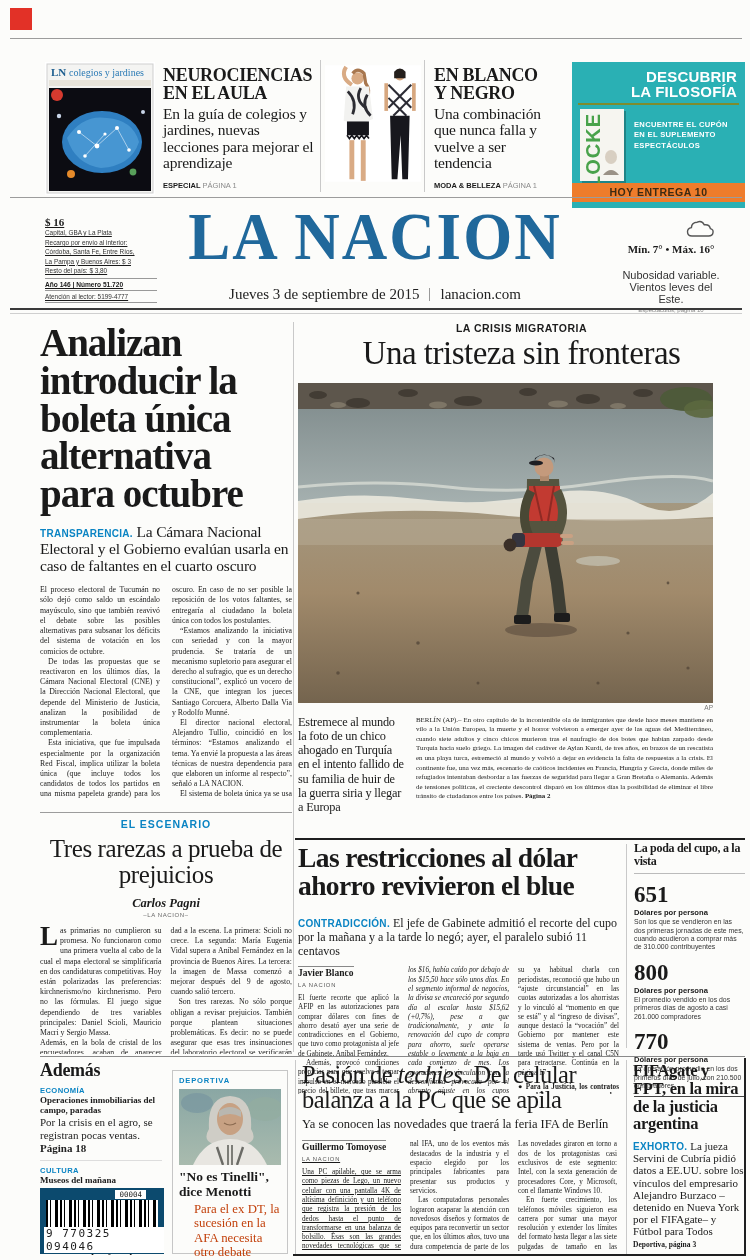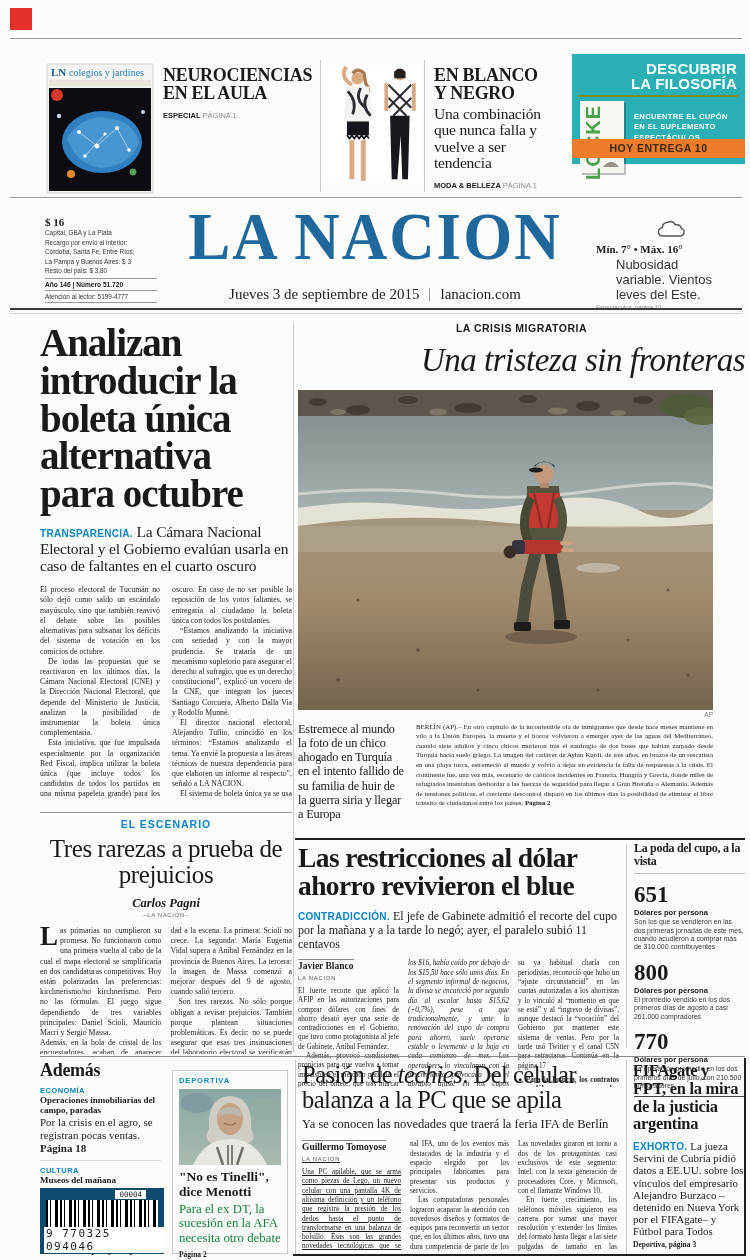--- a/index.html
+++ b/index.html
@@ -92,20 +92,21 @@
         <circle cx="88" cy="110" r="3.4" fill="#58a05a"></circle>
       <circle cx="14" cy="54" r="2.2" fill="#c9d5e8"></circle>
         <circle cx="98" cy="50" r="2" fill="#c9d5e8"></circle>
     </svg>
   </div>
 
   <div class="abs" style="left:163px;top:66px;width:152px;">
     <div class="promo-title">
       <span>NEUROCIENCIAS</span><br><span>EN EL AULA</span>
     </div>
+    <div class="promo-body">En la guía de colegios y jardines, nuevas lecciones para mejorar el aprendizaje</div>
     <div class="promo-tag">
       <span>ESPECIAL</span> <span class="pg">PÁGINA 1</span>
     </div>
   </div>
 
   <div class="vline" style="left:320px;top:60px;height:132px;"></div>
 
   <div class="abs" style="left:325px;top:52px;width:96px;height:143px;">
     <svg width="96" height="143" viewBox="0 0 118 143">
       <rect width="118" height="143" fill="#ffffff"></rect>
@@ -142,61 +143,61 @@
   <div class="abs" style="left:434px;top:66px;width:125px;">
     <div class="promo-title">
       <span>EN BLANCO</span><br><span>Y NEGRO</span>
     </div>
     <div class="promo-body">Una combinación que nunca falla y vuelve a ser tendencia</div>
     <div class="promo-tag">
       <span>MODA &amp; BELLEZA</span> <span class="pg">PÁGINA 1</span>
     </div>
   </div>
 
-  <div class="abs philo" style="left:572px;top:54px;width:173px;height:110px;">
+  <div class="abs philo" style="left:572px;top:62px;width:173px;height:146px;">
     <div class="philo-title">
       <span>DESCUBRIR</span><br><span>LA FILOSOFÍA</span>
     </div>
     <div class="philo-rule"></div>
 
     <div class="abs" style="left:8px;top:47px;width:44px;height:72px;background:#f6f5f0;box-shadow:2px 2px 0 rgba(0,0,0,.25);">
       <div style="position:absolute;left:2px;top:4px;writing-mode:vertical-rl;transform:rotate(180deg);
                   font-weight:bold;font-size:20px;color:#49a24b;letter-spacing:1px;">LOCKE</div>
       <svg width="22" height="30" viewBox="0 0 22 30" style="position:absolute;right:2px;bottom:4px;">
         <ellipse cx="11" cy="10" rx="6" ry="7" fill="#d8cfc2"></ellipse>
           <path d="M3,28 Q11,18 19,28 Z" fill="#9a9186"></path>
       </svg>
     </div>
     <div class="abs philo-msg" style="left:62px;top:58px;width:102px;">ENCUENTRE EL CUPÓN EN EL SUPLEMENTO ESPECTÁCULOS</div>
     <div class="philo-band">HOY ENTREGA 10</div>
   </div>
 
   <div class="hline" style="left:10px;right:8px;top:197px;"></div>
 
-  <div class="abs" style="left:45px;top:216px;width:112px;">
+  <div class="abs" style="left:45px;top:216px;width:112px;text-decoration:underline;">
     <div style="font-weight:bold;font-size:11px;">$ 16</div>
     <div class="sans" style="font-size:6.4px;color:#333;margin-top:1px;">Capital, GBA y La Plata</div>
     <div class="sans price-lines" style="margin-top:2px;">
         <p>Recargo por envío al interior:</p>
         <p>Córdoba, Santa Fe, Entre Ríos,</p>
         <p>La Pampa y Buenos Aires: $ 3</p>
         <p>Resto del país: $ 3,80</p>
       </div>
     <div class="sans" style="font-size:6.6px;font-weight:bold;border-top:1px solid #999;border-bottom:1px solid #999;padding:2px 0;margin-top:3px;">Año 146  |  Número 51.720</div>
     <div class="sans" style="font-size:6.4px;color:#333;padding-top:2px;border-bottom:1px solid #999;padding-bottom:2px;">Atención al lector: 5199-4777</div>
   </div>
 
   <div class="abs brand" style="left:150px;right:150px;top:206px;">LA NACION</div>
 
-  <div class="abs" style="left:596px;top:218px;width:150px;">
+  <div class="abs" style="left:596px;top:218px;width:150px;text-align:center;">
     <svg width="34" height="21" viewBox="0 0 30 21" style="margin-left:58px;">
       <path d="M7,18 Q2.5,18 2.5,13.8 Q2.5,10.2 6.4,9.6 Q6.6,4.4 12.2,4.2 Q17,2.2 19.2,6.8 Q24.4,6 25.4,10.6 Q28.6,11.4 28,14.6 Q27.6,18 23.6,18 Z" fill="#fdfdfb" stroke="#555" stroke-width="1.4"></path>
     </svg>
     <div style="font-weight:bold;font-size:11px;">Mín. 7° • Máx. 16°</div>
-    <div class="sans" style="font-size:13px;color:#333;width:110px;margin:2px auto 0;">Nubosidad variable. Vientos leves del Este.</div>
+    <div class="sans" style="font-size:11px;color:#333;width:110px;margin:14px auto 0;">Nubosidad variable. Vientos leves del Este.</div>
     <div class="sans" style="font-size:6px;color:#888;margin-top:2px;">Espectáculos, página 10</div>
   </div>
 
   <div class="abs dateline" style="left:0;right:0;top:286px;">
     <span>Jueves 3 de septiembre de 2015</span><span class="sep"></span><span>lanacion.com</span>
   </div>
 
   <div class="abs" style="left:10px;right:8px;top:308px;height:2px;background:#3a3a3a;"></div>
   <div class="hline" style="left:10px;right:8px;top:313px;background:#cfcfcf;"></div>
 
@@ -238,21 +239,21 @@
       </div>
       <div class="col" style="width:122px;">
           <p>dad a la escena. La primera: Scioli no crece. La segunda: María Eugenia Vidal supera a Aníbal Fernández en la provincia de Buenos Aires. La tercera: la imagen de Massa comenzó a mejorar después del 9 de agosto, cuando salió tercero.</p>
           <p>Son tres rarezas. No sólo porque obligan a revisar prejuicios. También porque plantean situaciones problemáticas. Es decir: no se puede asegurar que esas tres insinuaciones del laboratorio electoral se verificarán en las urnas. Continúa en la página 14</p>
         </div>
     </div>
   </div>
 
   <div class="abs" style="left:298px;top:322px;width:447px;">
     <div class="sans" style="font-weight:bold;font-size:10.5px;text-align:center;letter-spacing:.5px;color:#1c1c1c;">LA CRISIS MIGRATORIA</div>
-    <div style="font-size:33px;text-align:right;line-height:1.02;margin-top:10px;letter-spacing:-.5px;font-style:italic;">Una tristeza sin fronteras</div>
+    <div style="font-size:33px;text-align:center;line-height:1.02;margin-top:3px;letter-spacing:-.5px;">Una tristeza sin fronteras</div>
 
     <div style="margin-top:12px;width:415px;height:320px;">
       <svg width="415" height="320" viewBox="0 0 415 320" preserveAspectRatio="none">
         <defs>
           <linearGradient id="sea" x1="0" y1="0" x2="0" y2="1">
             <stop offset="0" stop-color="#7c8889"></stop>
               <stop offset="1" stop-color="#aab5b4"></stop>
           </linearGradient>
           <linearGradient id="sand" x1="0" y1="0" x2="0" y2="1">
             <stop offset="0" stop-color="#a49880"></stop>
@@ -324,21 +325,21 @@
       <div class="jtext" style="flex:1;font-size:6.9px;line-height:9.6px;">
         <span>BERLÍN (AP).– En otro capítulo de la incontenible ola de inmigrantes que desde hace meses mantiene en vilo a la Unión Europea, la muerte y el horror volvieron a emerger ayer de las aguas del Mediterráneo, cuando siete adultos y cinco chicos murieron tras el naufragio de dos botes que habían zarpado desde Turquía hacia suelo griego. La imagen del cadáver de Aylan Kurdi, de tres años, en brazos de un rescatista en una playa turca, estremeció al mundo y volvió a dejar en evidencia la falta de respuestas a la crisis. El continente fue, una vez más, escenario de caóticos incidentes en Francia, Hungría y Grecia, donde miles de refugiados intentaban desbordar a las fuerzas de seguridad para llegar a Gran Bretaña o Alemania. Además de tensiones políticas, el creciente descontrol disparó en los últimos días la posibilidad de eliminar el libre tránsito de ciudadanos entre los países.</span> <span class="pgref">Página 2</span>
       </div>
     </div>
   </div>
 
   <div class="abs" style="left:295px;right:5px;top:838px;height:2px;background:#1f1f1f;"></div>
 
   <div class="abs" style="left:298px;top:844px;width:326px;">
     <h2 style="margin:0;font-size:27.5px;line-height:1.0;font-weight:bold;letter-spacing:-.6px;">Las restricciones al dólar ahorro revivieron el blue</h2>
-    <div style="font-size:12px;line-height:1.15;margin-top:11px;">
+    <div style="font-size:12px;line-height:1.15;margin-top:18px;">
       <span class="kicker">CONTRADICCIÓN.</span>
       <span>El jefe de Gabinete admitió el recorte del cupo por la mañana y a la tarde lo negó; ayer, el paralelo subió 11 centavos</span>
     </div>
     <div class="bodycols jtext tinybody" style="margin-top:8px;height:128px;overflow:hidden;">
       <div class="col" style="width:101px;">
         <div style="margin-bottom:4px;">
           <span class="byline-name">Javier Blanco</span>
           <div class="byline-org">LA NACION</div>
         </div>
         <div>
@@ -423,21 +424,21 @@
         <path d="M30,40 Q28,8 51,7 Q74,8 72,40 Q78,50 70,54 L32,54 Q24,50 30,40 Z" fill="#cfcdc6"></path>
         <ellipse cx="51" cy="30" rx="13" ry="16" fill="#c7a183"></ellipse>
         <path d="M40,22 Q51,14 62,22 L62,28 Q51,22 40,28 Z" fill="#b9b7b0"></path>
         <path d="M45,34 Q51,38 57,34" stroke="#8a6a50" stroke-width="1.2" fill="none"></path>
         <path d="M14,76 Q26,50 51,50 Q76,50 88,76 Z" fill="#e8e6e1"></path>
         <path d="M38,58 L44,76 M64,58 L58,76" stroke="#6b6b66" stroke-width="2.4" fill="none"></path>
         <path d="M49,56 L49,76 M53,56 L53,76" stroke="#51514c" stroke-width="1.4" fill="none"></path>
       </svg>
     </div>
     <div style="font-weight:bold;font-size:13.5px;line-height:1.08;margin-top:5px;">"No es Tinelli", dice Menotti</div>
-    <div style="font-size:12.8px;line-height:1.12;margin-top:3px;color:#15803d;">Para el ex DT, la sucesión en la AFA necesita otro debate</div>
+    <div style="font-size:12.8px;line-height:1.12;margin-top:3px;color:#c2410c;margin-left:15px;">Para el ex DT, la sucesión en la AFA necesita otro debate</div>
     <div class="pgref" style="font-size:7.5px;margin-top:5px;">Página 2</div>
   </div>
 
   <div class="vline" style="left:295px;top:1060px;height:194px;"></div>
 
   <div class="abs" style="left:302px;top:1062px;width:318px;">
     <h2 style="margin:0;font-weight:normal;font-size:24.5px;line-height:1.03;letter-spacing:-.5px;">
       <span>Pasión de </span><i>techies</i><span>. Del celular balanza a la PC que se apila</span>
     </h2>
     <div style="font-size:12.5px;margin-top:5px;">Ya se conocen las novedades que traerá la feria IFA de Berlín</div>

